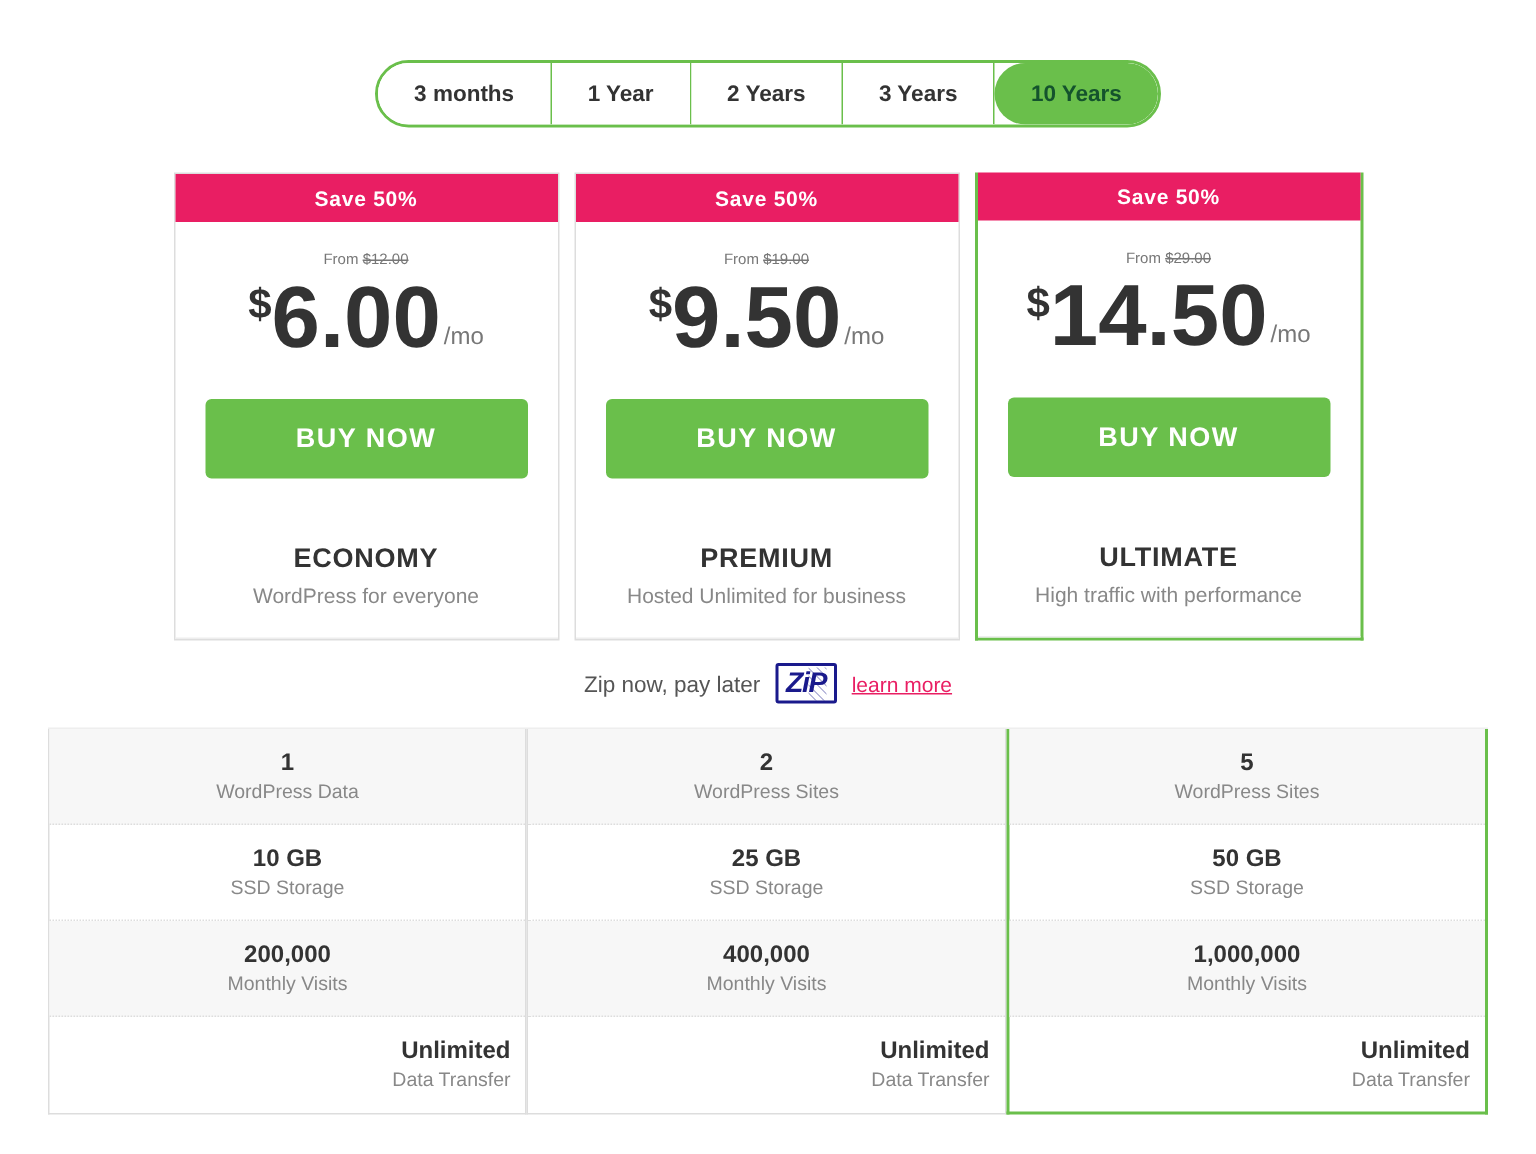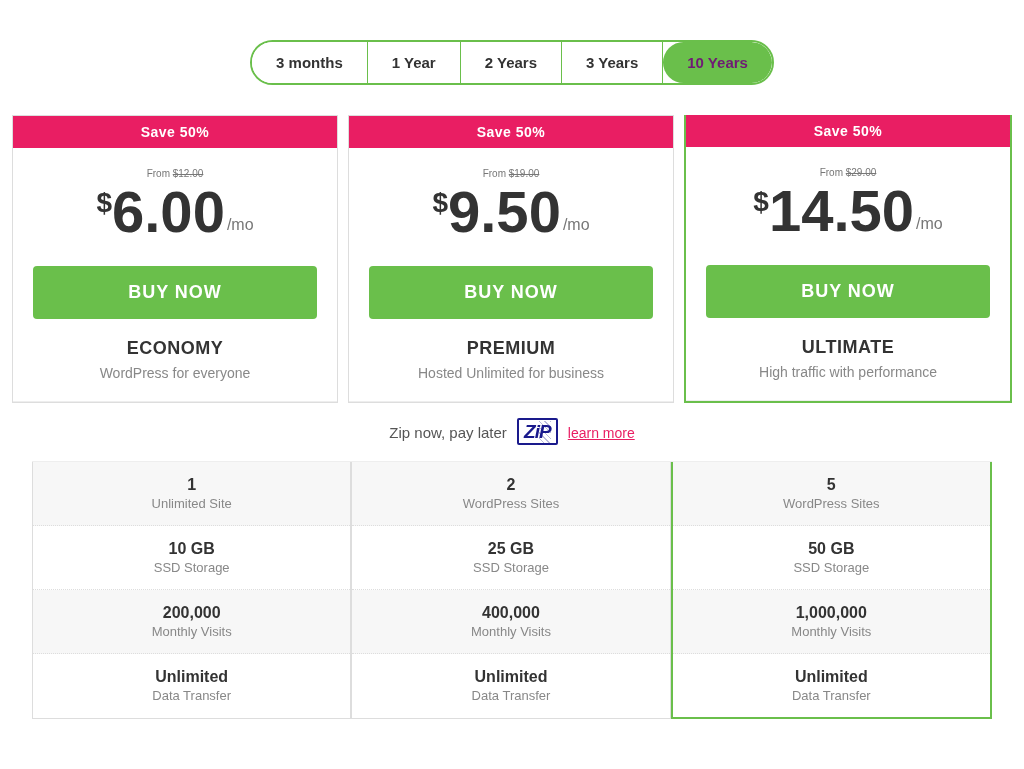--- a/index.html
+++ b/index.html
@@ -29,29 +29,29 @@
       cursor: pointer;
       background: #fff;
       color: #333;
       border: none;
       outline: none;
       border-right: 1px solid #6abf4b;
     }
     .period-btn:last-child { border-right: none; }
     .period-btn.active {
       background: #6abf4b;
-      color: #701a75;
+      color: #14532d;
       border-radius: 28px;
     }
 
     
     .plans-container {
       display: flex;
       gap: 10px;
-      width: 1000px;
+      width: 793px;
       align-items: stretch;
     }
 
     .plan-card {
       flex: 1;
       border: 1px solid #ddd;
       background: #fff;
       display: flex;
       flex-direction: column;
     }
@@ -109,21 +109,21 @@
       font-size: 16px;
       color: #777;
       align-self: flex-end;
       margin-bottom: 8px;
       margin-left: 2px;
     }
 
     
     .buy-btn {
       display: block;
-      margin: 10px 20px 4px;
+      margin: 10px 20px 28px;
       background: #6abf4b;
       color: #fff;
       border: none;
       border-radius: 4px;
       padding: 16px;
       font-size: 18px;
       font-weight: 700;
       letter-spacing: 1px;
       cursor: pointer;
       text-align: center;
@@ -177,21 +177,21 @@
     .features-col.highlighted {
       border: 2px solid #6abf4b;
       border-top: none;
     }
 
     .feature-row {
       text-align: center;
       padding: 14px 10px;
       border-bottom: 1px dotted #ddd;
     }
-    .feature-row:last-child { border-bottom: none; }
+    .feature-row:last-child { border-bottom: none; text-align: right; }
     .feature-val {
       font-size: 16px;
       font-weight: 700;
       color: #333;
     }
     .feature-label {
       font-size: 13px;
       color: #888;
       margin-top: 2px;
     }
@@ -272,21 +272,21 @@
 <div class="zip-section">
   <span>Zip now, pay later</span>
   <span style="font-weight:900;font-size:19px;color:#1a1a8c;margin:0 6px;letter-spacing:-1px;font-style:italic;border:2px solid #1a1a8c;padding:1px 5px;border-radius:2px;">Zi<span style="position:relative;display:inline-block;">P<span style="position:absolute;top:0;left:0;right:0;bottom:0;background:repeating-linear-gradient(45deg,transparent 0,transparent 3px,#1a1a8c 3px,#1a1a8c 4px);opacity:0.3;"></span></span></span>
   <a class="learn-more">learn more</a>
 </div>
 
 <div class="features-container">
 <div class="features-col">
       <div class="feature-row alt">
       <div class="feature-val">1</div>
-      <div class="feature-label">Unlimited Site</div>
+      <div class="feature-label">WordPress Data</div>
     </div>
       <div class="feature-row">
       <div class="feature-val">10 GB</div>
       <div class="feature-label">SSD Storage</div>
     </div>
       <div class="feature-row alt">
       <div class="feature-val">200,000</div>
       <div class="feature-label">Monthly Visits</div>
     </div>
       <div class="feature-row">

